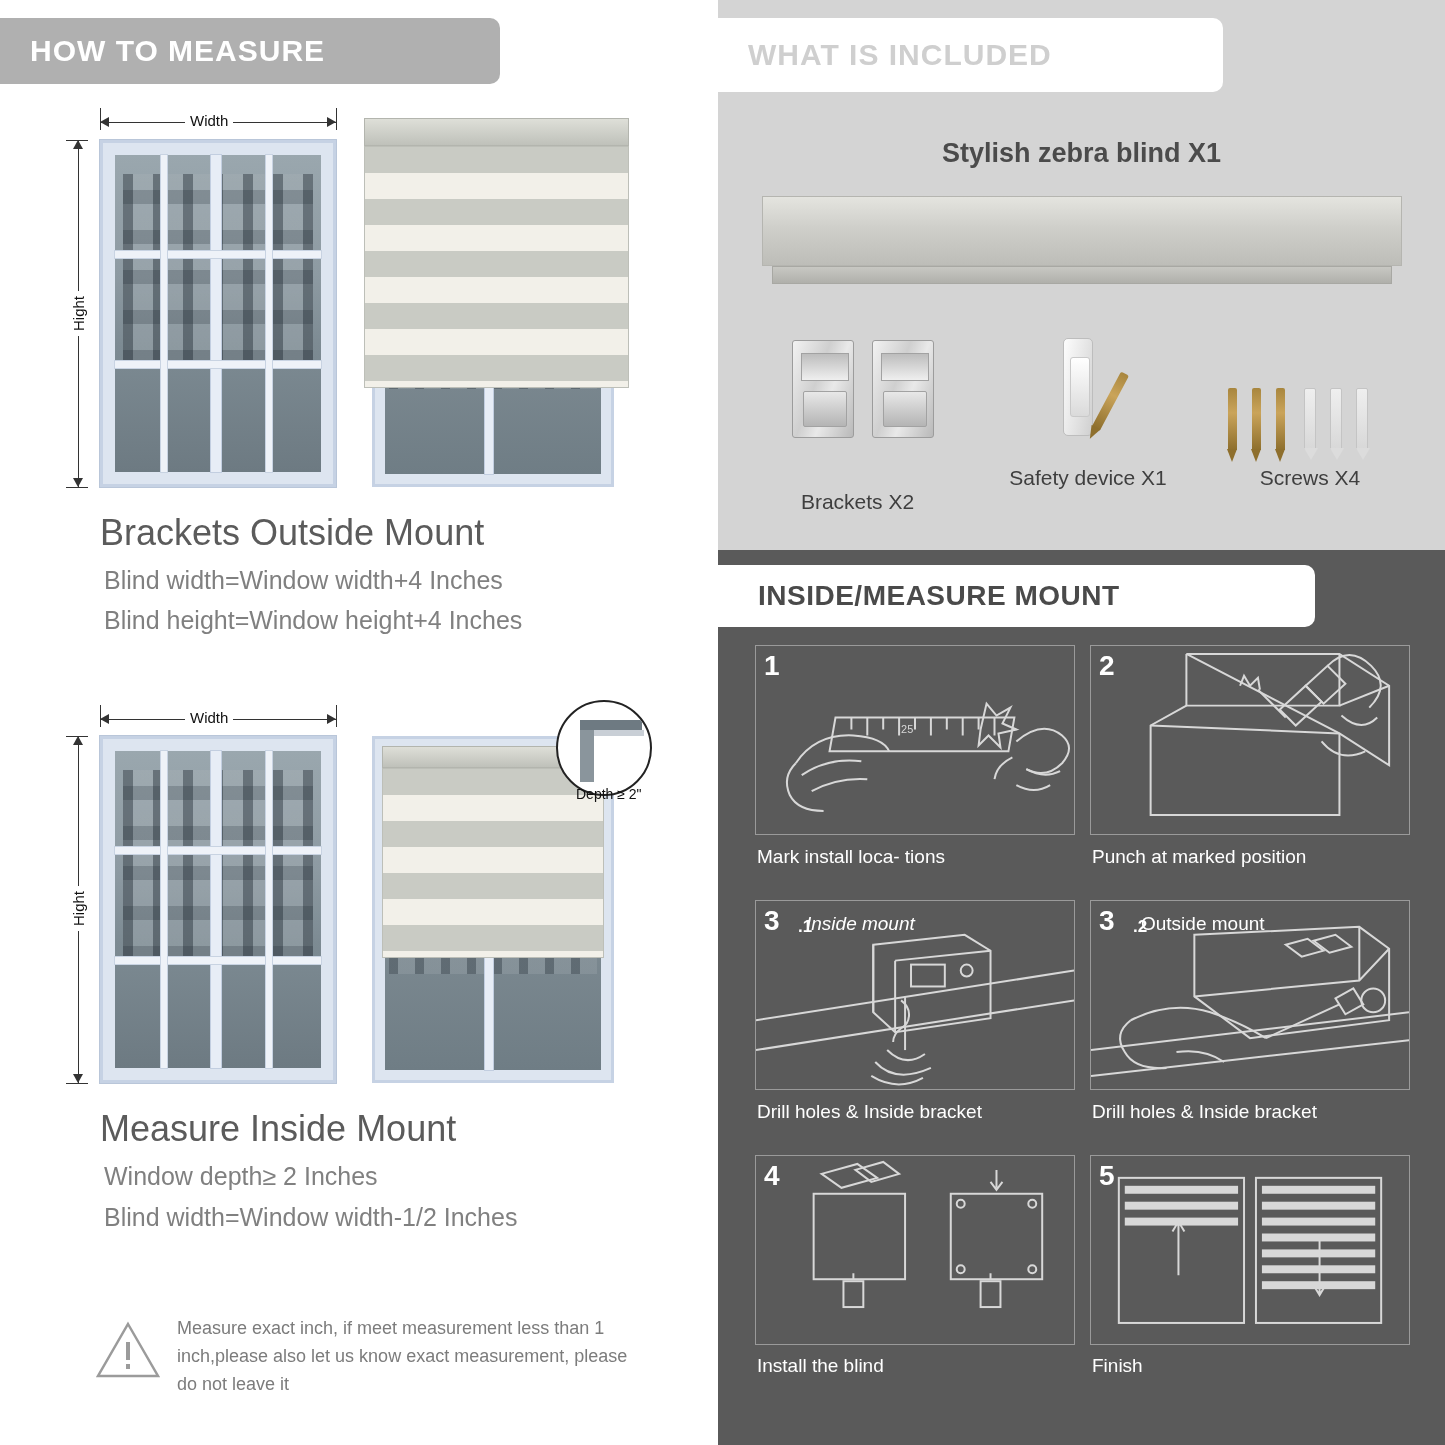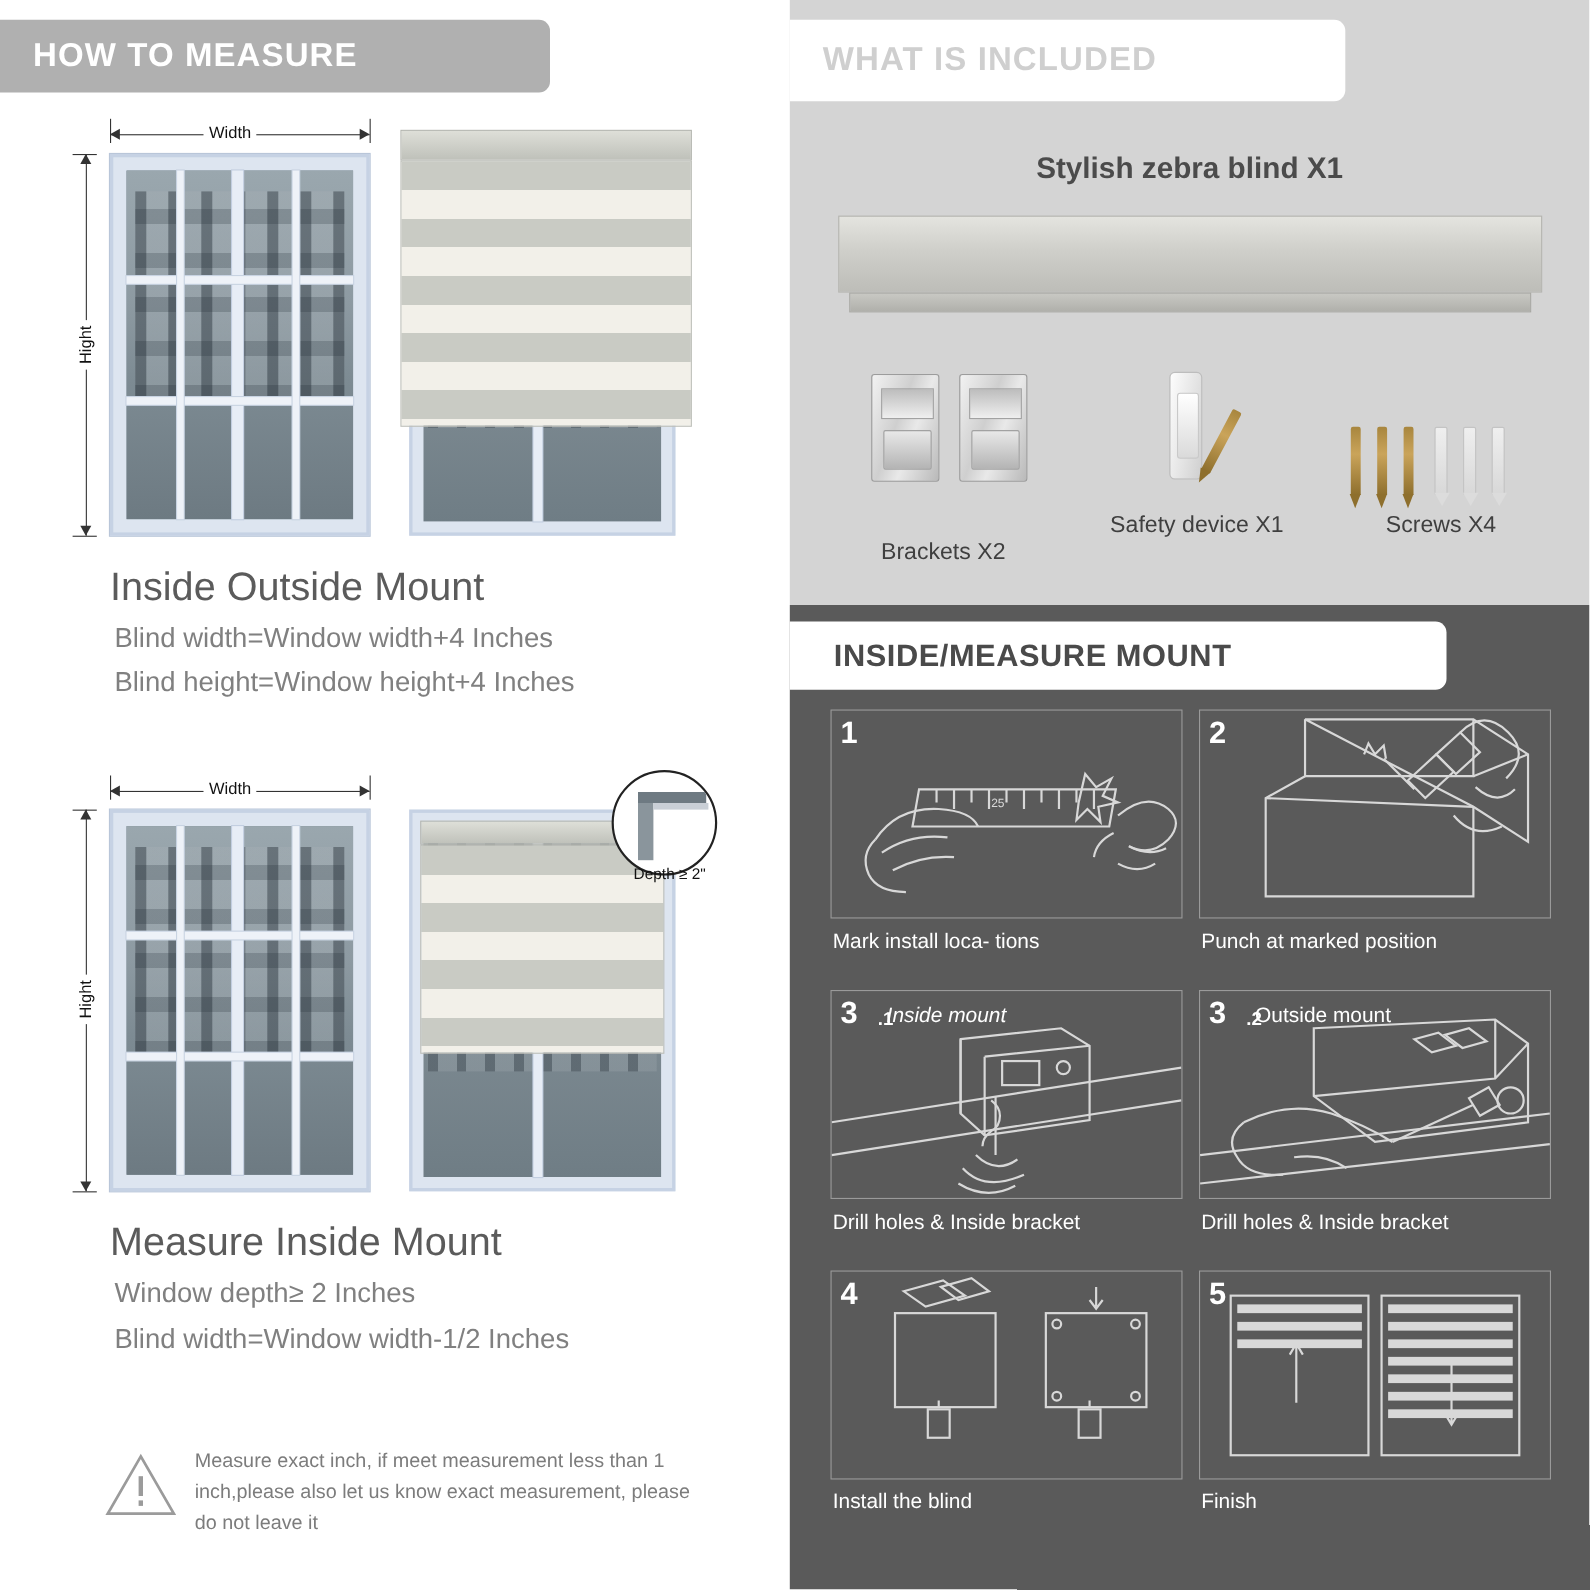--- a/index.html
+++ b/index.html
@@ -281,21 +281,21 @@
       </div>
 
       <div class="blind-window" style="left:372px; top:176px; width:242px; height:311px;">
         <div class="blind-glass"></div>
         <div class="sash-divider" style="left:110px; top:10px; width:8px; bottom:10px;"></div>
       </div>
       <div class="blind-head" style="left:364px; top:118px; width:265px; height:28px;"></div>
       <div class="blind-fabric" style="left:364px; top:146px; width:265px; height:242px;"></div>
     </div>
 
-    <div class="heading" style="left:100px; top:512px;">Inside Outside Mount</div>
+    <div class="heading" style="left:100px; top:512px;">Brackets Outside Mount</div>
     <div class="subline" style="left:104px; top:566px;">Blind width=Window width+4 Inches</div>
     <div class="subline" style="left:104px; top:606px;">Blind height=Window height+4 Inches</div>
 
     <div>
       <div class="tick-v" style="left:100px; top:705px;"></div>
       <div class="tick-v" style="left:336px; top:705px;"></div>
       <div class="dimline-h" style="left:100px; top:719px; width:236px;"></div>
       <div class="arrow arr-left" style="left:100px; top:714px;"></div>
       <div class="arrow arr-right" style="left:327px; top:714px;"></div>
       <div class="dim-label" style="left:185px; top:709px;">Width</div>

